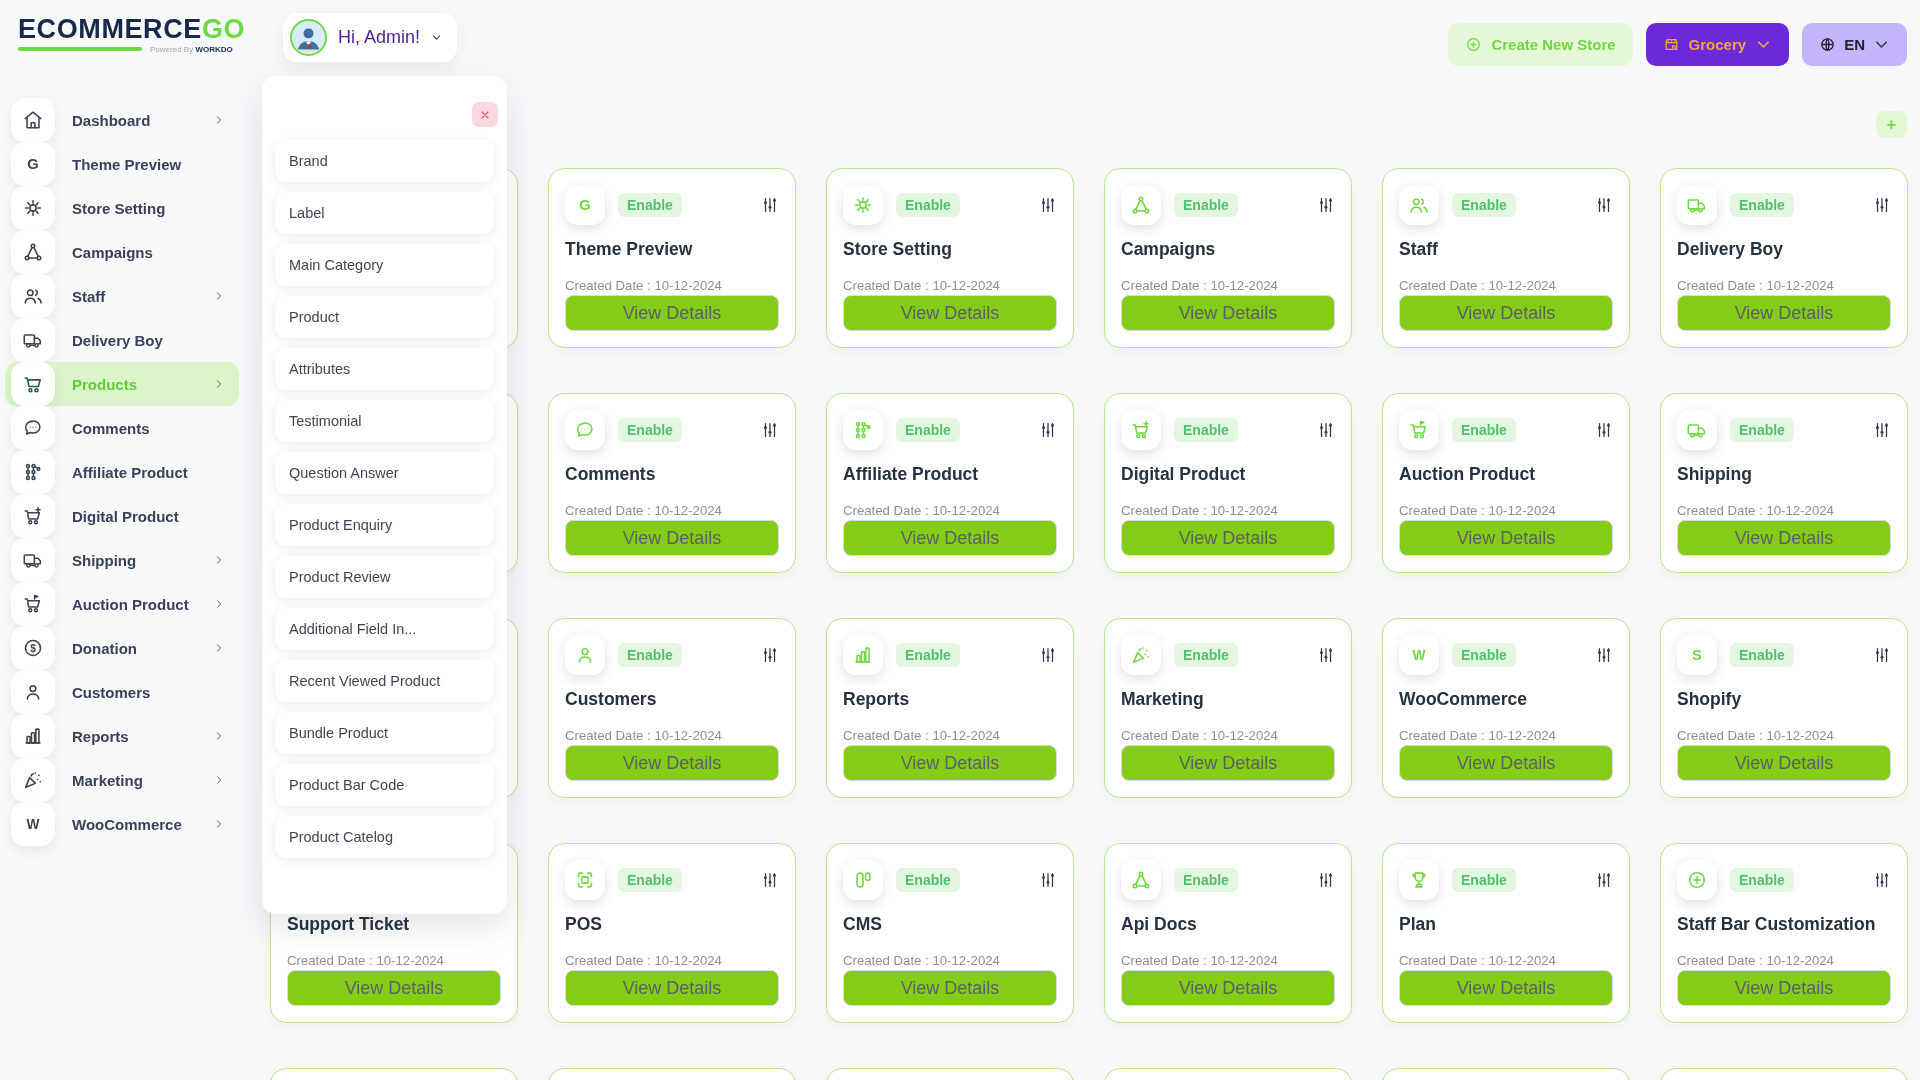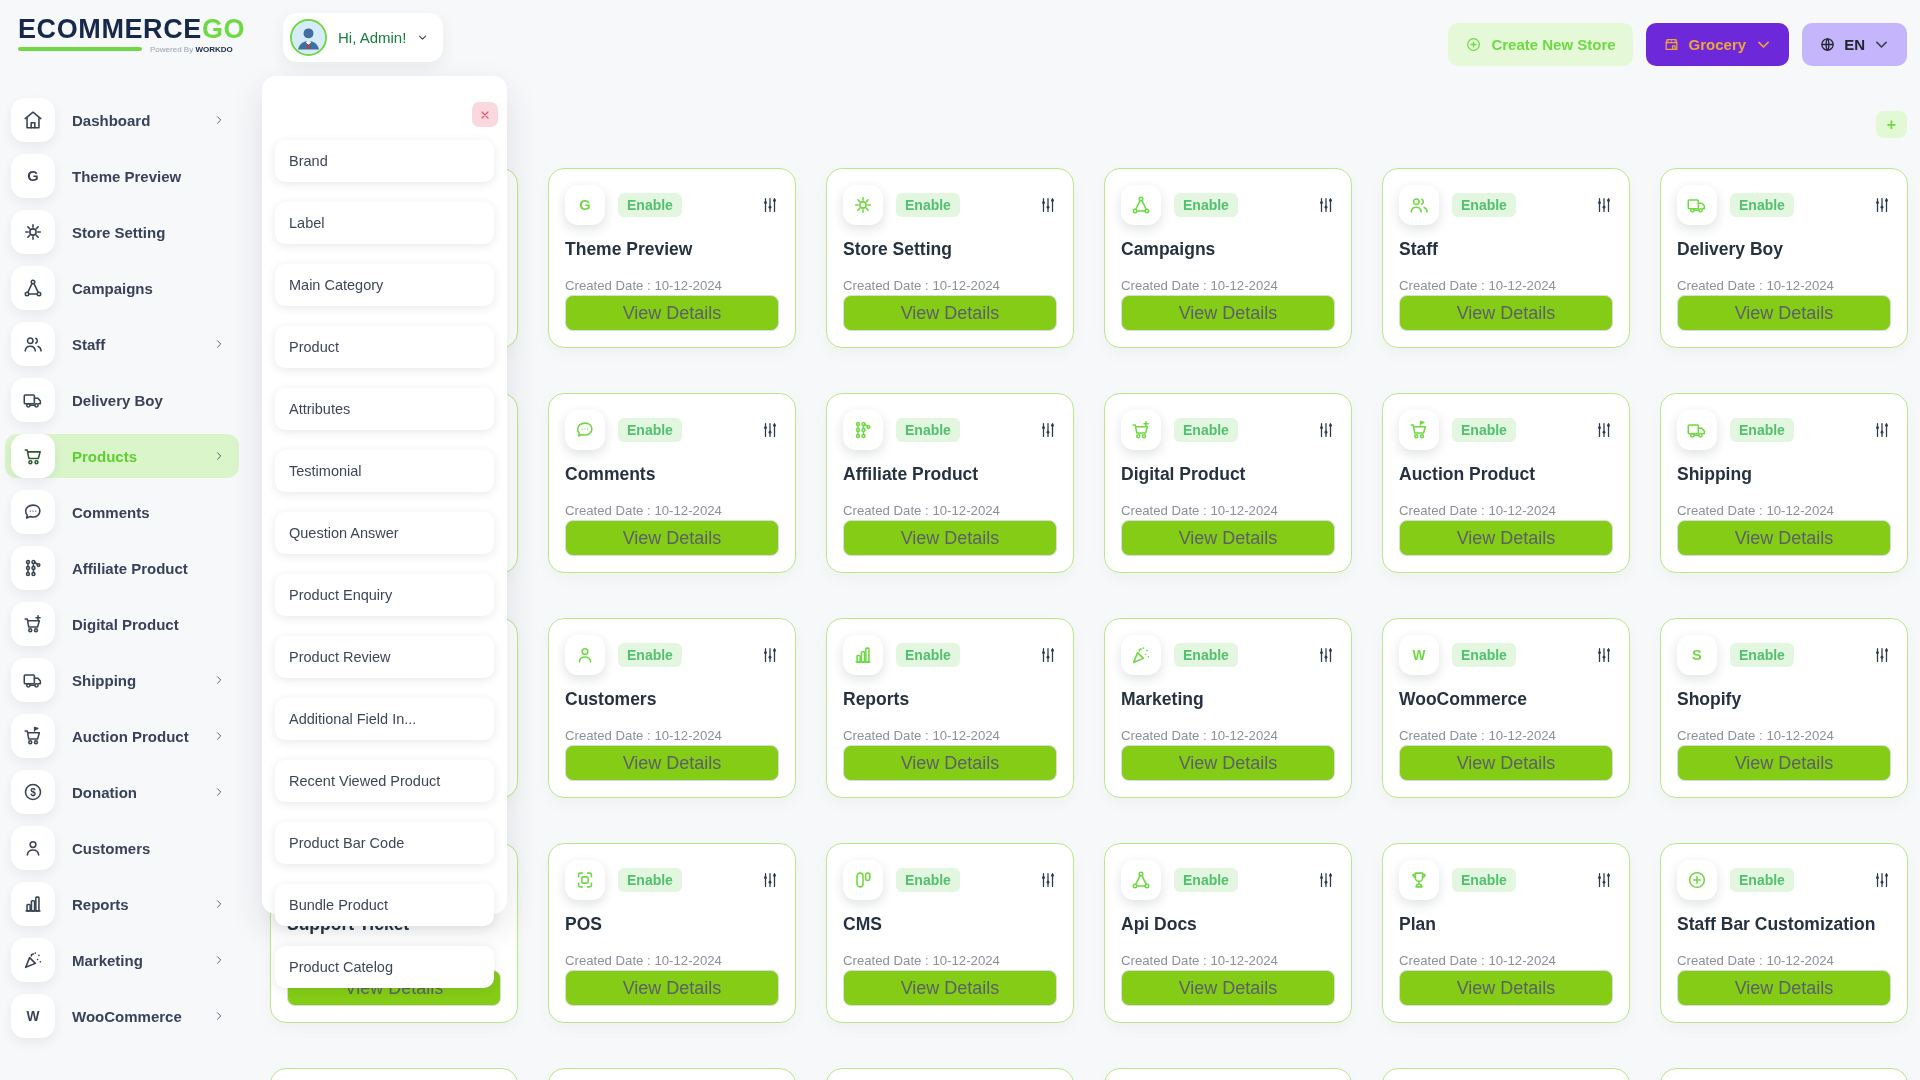--- a/index.html
+++ b/index.html
@@ -13,52 +13,52 @@
   .logo-row .accent{color:#6fd943}
   .logo-sub{display:flex;align-items:center;gap:8px;margin-top:0}
   .logo-line{height:4px;background:#6fd943;border-radius:2px;flex:0 0 124px}
   .logo-tag{font-size:8px;color:#9aa3ad;white-space:nowrap}
   .logo-tag b{color:#20304e}
 
   .user-chip{position:absolute;left:283px;top:13px;height:49px;background:#fff;border-radius:14px;
     box-shadow:0 6px 16px rgba(40,50,60,.07);display:flex;align-items:center;gap:11px;padding:0 15px 0 7px;cursor:pointer}
   .avatar{width:37px;height:37px;border-radius:50%;border:2px solid #6fd943;overflow:hidden;flex:0 0 37px;background:#d7ecfb}
   .avatar svg{display:block;width:100%;height:100%}
-  .greeting{font-size:15px;color:#15803d;font-weight:500}
+  .greeting{font-size:18px;color:#4c1d95;font-weight:500}
   .chev-dn{color:#3a4453;display:flex}
   .chev-dn svg{width:11px;height:11px}
 
   .header-actions{position:absolute;right:13px;top:23px;display:flex;gap:13px;align-items:center}
   .btn-pill{height:43px;border-radius:10px;display:flex;align-items:center;gap:9px;padding:0 17px;
     font-size:15px;font-weight:600;border:none;cursor:pointer;font-family:inherit}
   .btn-pill svg{width:17px;height:17px}
   .btn-create{background:#e5f9d8;color:#6fd943}
   .btn-store{background:#6d28d9;color:#eda53c}
   .btn-lang{background:#c4b5fd;color:#20262e;gap:8px}
 
   
-  .sidebar{position:absolute;left:0;top:76px;width:244px;padding-top:22px;display:flex;flex-direction:column;gap:12px;z-index:10}
+  .sidebar{position:absolute;left:0;top:76px;width:244px;padding-top:22px;display:flex;flex-direction:column;z-index:10}
   .side-item{display:flex;align-items:center;height:44px;margin:0 5px;padding:0 14px 0 6px;border-radius:12px;gap:17px;cursor:pointer}
   .ibox{width:44px;height:44px;background:#fff;border-radius:14px;box-shadow:0 5px 12px rgba(30,40,60,.07);
     display:flex;align-items:center;justify-content:center;color:#3a4453;flex:0 0 44px}
   .ibox svg{width:22px;height:22px}
   .side-item .lbl{font-size:15px;font-weight:600;color:#39425a;flex:1}
   .side-item .chev{color:#39425a;display:flex}
   .side-item .chev svg{width:12px;height:12px}
   .side-item.active{background:#daf5c9}
   .side-item.active .lbl{color:#5fce35;font-weight:700}
   .side-item.active .ibox{color:#2d5a33}
 
   
   .flyout{position:absolute;left:262px;top:76px;width:245px;height:838px;background:#fff;border-radius:14px;
     box-shadow:0 14px 34px rgba(30,40,60,.12);z-index:50;padding:14px 13px 0}
   .flyout-close{position:absolute;top:26px;right:9px;width:26px;height:25px;background:#fbd8de;color:#ef5468;
     border:none;border-radius:7px;display:flex;align-items:center;justify-content:center;cursor:pointer}
   .flyout-close svg{width:12px;height:12px;stroke-width:2.4}
-  .flyout-list{margin-top:50px;display:flex;flex-direction:column;gap:20px}
+  .flyout-list{margin-top:50px;display:flex;flex-direction:column;gap:10px}
   .flyout-item{height:42px;background:#fff;border-radius:10px;box-shadow:0 2px 10px rgba(30,40,60,.10);
     display:flex;align-items:center;padding:0 14px;font-size:14.5px;color:#3f4757;font-weight:500;cursor:pointer}
 
   
   .grid{position:absolute;left:270px;top:168px;display:grid;grid-template-columns:repeat(6,248px);
     grid-auto-rows:180px;column-gap:30px;row-gap:45px;z-index:20}
   .card{background:#fff;border:1px solid #b9e789;border-radius:16px;box-shadow:0 6px 14px rgba(100,140,60,.05);
     padding:16px;display:flex;flex-direction:column}
   .card-head{display:flex;align-items:center;height:40px}
   .cibox{width:40px;height:40px;border-radius:13px;background:#fff;box-shadow:0 4px 12px rgba(30,40,60,.14);
@@ -886,17 +886,17 @@
       <div class="flyout-item">Label</div>
       <div class="flyout-item">Main Category</div>
       <div class="flyout-item">Product</div>
       <div class="flyout-item">Attributes</div>
       <div class="flyout-item">Testimonial</div>
       <div class="flyout-item">Question Answer</div>
       <div class="flyout-item">Product Enquiry</div>
       <div class="flyout-item">Product Review</div>
       <div class="flyout-item">Additional Field In...</div>
       <div class="flyout-item">Recent Viewed Product</div>
+      <div class="flyout-item">Bundle Product</div>
       <div class="flyout-item">Product Bar Code</div>
-      <div class="flyout-item">Bundle Product</div>
       <div class="flyout-item">Product Catelog</div>
     </div>
 </aside>
 
 </body></html>

